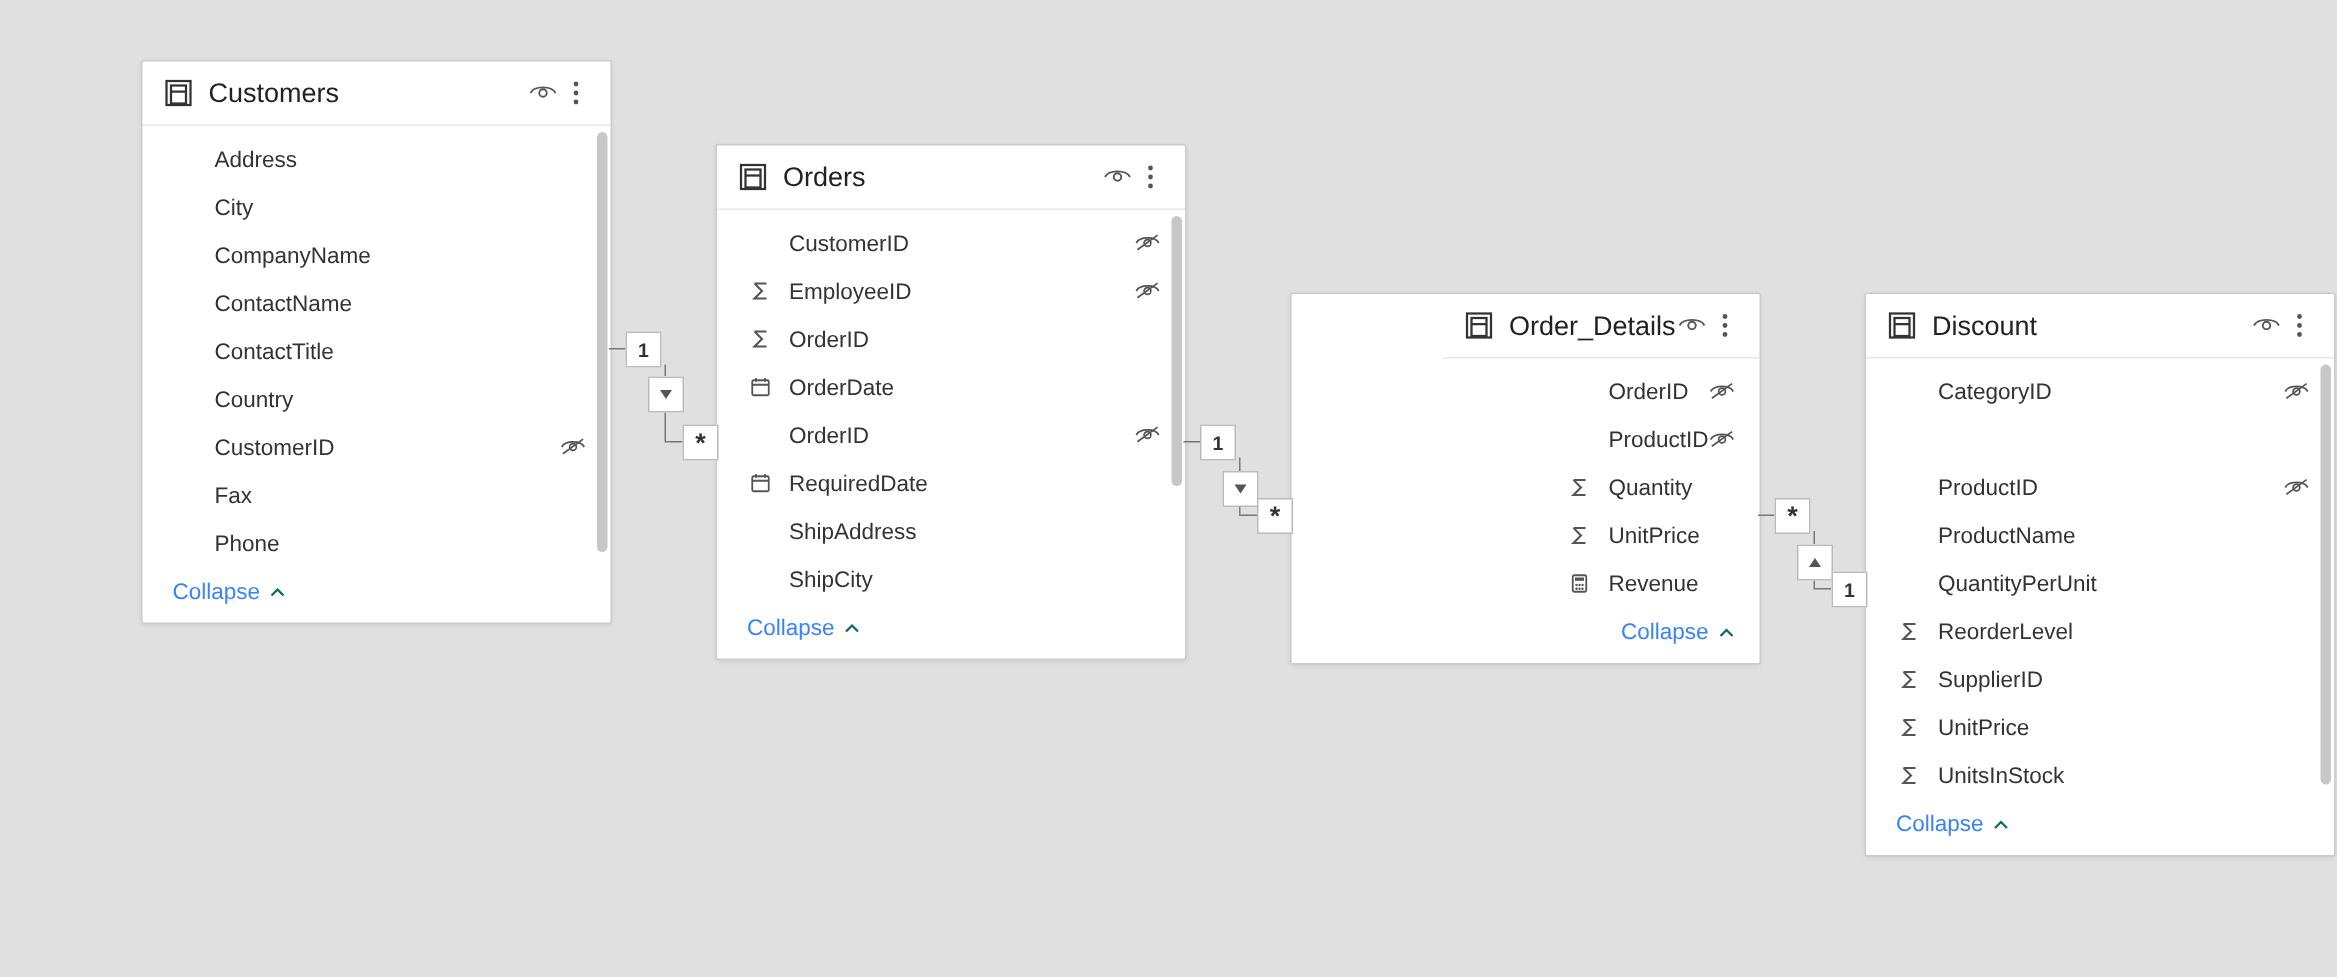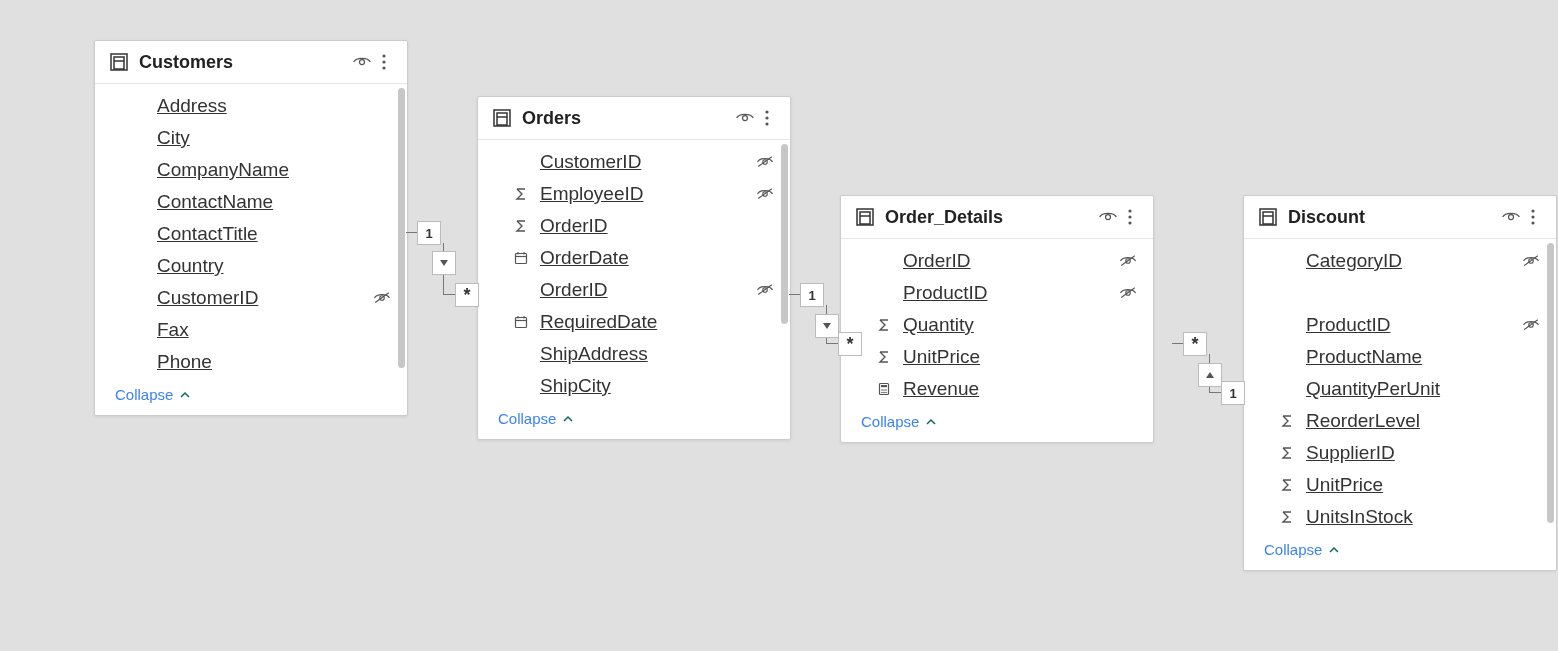--- a/index.html
+++ b/index.html
@@ -34,21 +34,21 @@
   .card-header .hdr-icon {
     width: 20px;
     height: 20px;
     margin-right: 10px;
     flex: 0 0 auto;
     display:flex;align-items:center;justify-content:center;
   }
   .card-header .title {
     flex: 1 1 auto;
     font-size: 18px;
-    font-weight: 700;
+    font-weight: 400;
     color: #222;
   }
   .card-header .eye-btn, .card-header .kebab-btn {
     width: 22px;
     height: 22px;
     display: flex;
     align-items: center;
     justify-content: center;
     color: #555;
     cursor: pointer;
@@ -57,24 +57,23 @@
     position: relative;
     flex: 1 1 auto;
   }
   .field-list {
     padding: 6px 0 0 0;
   }
   .field-row {
     display: flex;
     align-items: center;
     height: 32px;
-    padding: 0 16px 0 34px;
-    font-size: 19px;
+    padding: 0 16px 0 20px;
+    font-size: 15px;
     color: #333;
-    text-decoration: underline;
   }
   .field-row.highlight {
     box-shadow: inset 0 0 0 2px #d13438;
   }
   .field-icon {
     width: 18px;
     height:18px;
     margin-right: 10px;
     display:flex;align-items:center;justify-content:center;
     color:#555;
@@ -328,21 +327,21 @@
     <div class="collapse-row">
       <span>Collapse</span>
       <span class="chev">
         <svg width="12" height="12" viewBox="0 0 12 12" stroke="#0b6a5d" stroke-width="1.5" fill="none">
             <path d="M2 8 L6 4 L10 8"></path>
           </svg>
       </span>
     </div>
   </div>
 
-  <div class="table-card" id="card-order-details" style="left:840px; top:195px; width:312px;">
+  <div class="table-card" id="card-order-details" style="left:860px; top:195px; width:312px;align-items:flex-end;">
     <div class="card-header">
       <span class="hdr-icon">
         <svg width="20" height="20" viewBox="0 0 20 20" stroke="#333" stroke-width="1.5" fill="none">
           <rect x="2" y="2" width="16" height="16"></rect>
             <rect x="5" y="5" width="10" height="12"></rect>
             <line x1="5" y1="9" x2="15" y2="9"></line>
         </svg>
       </span>
       <span class="title">Order_Details</span>
       <span class="eye-btn">

